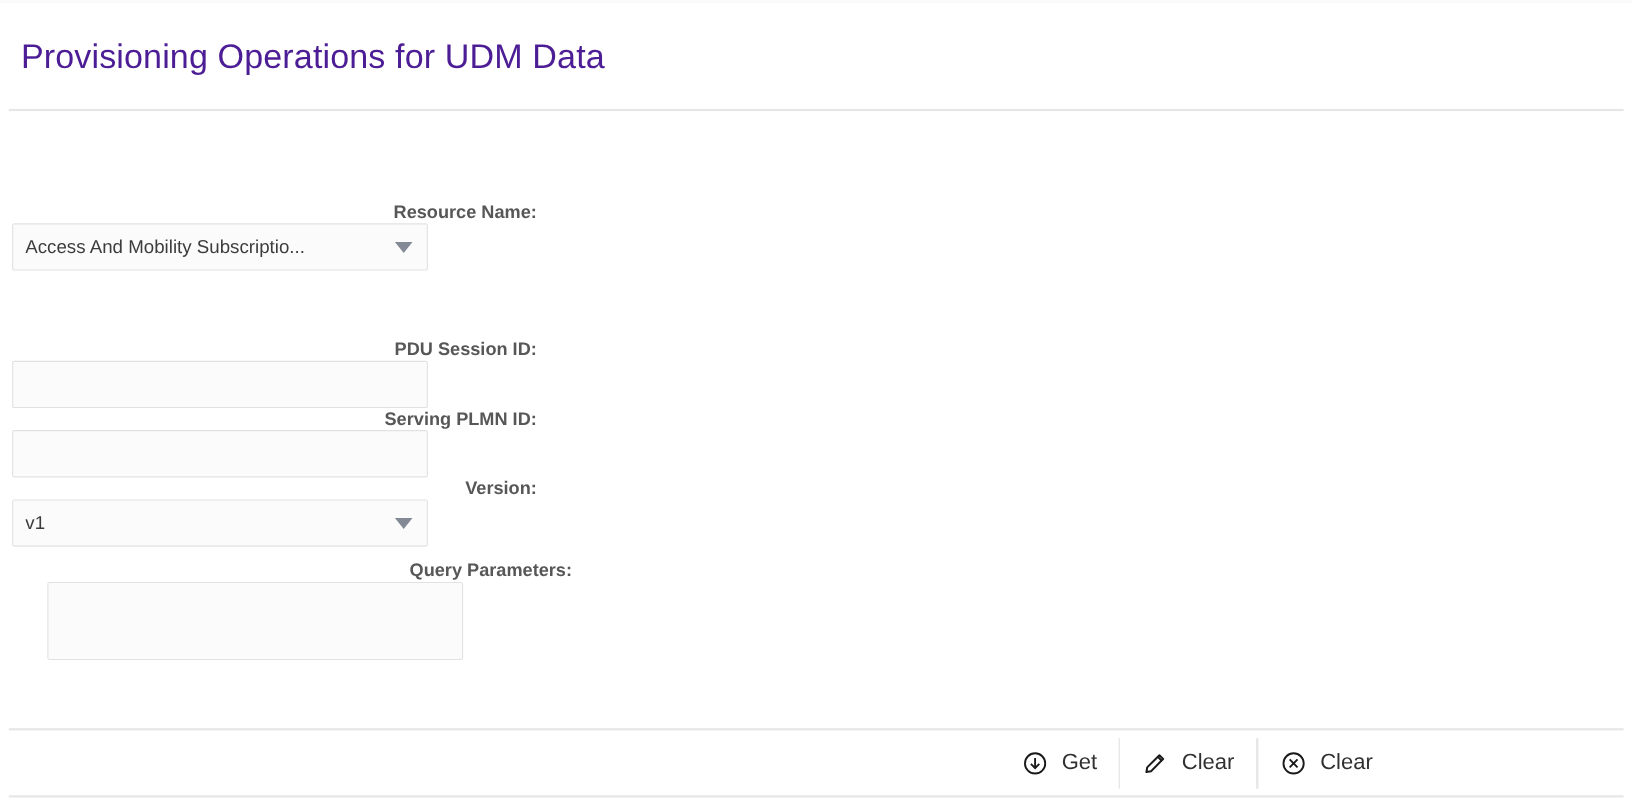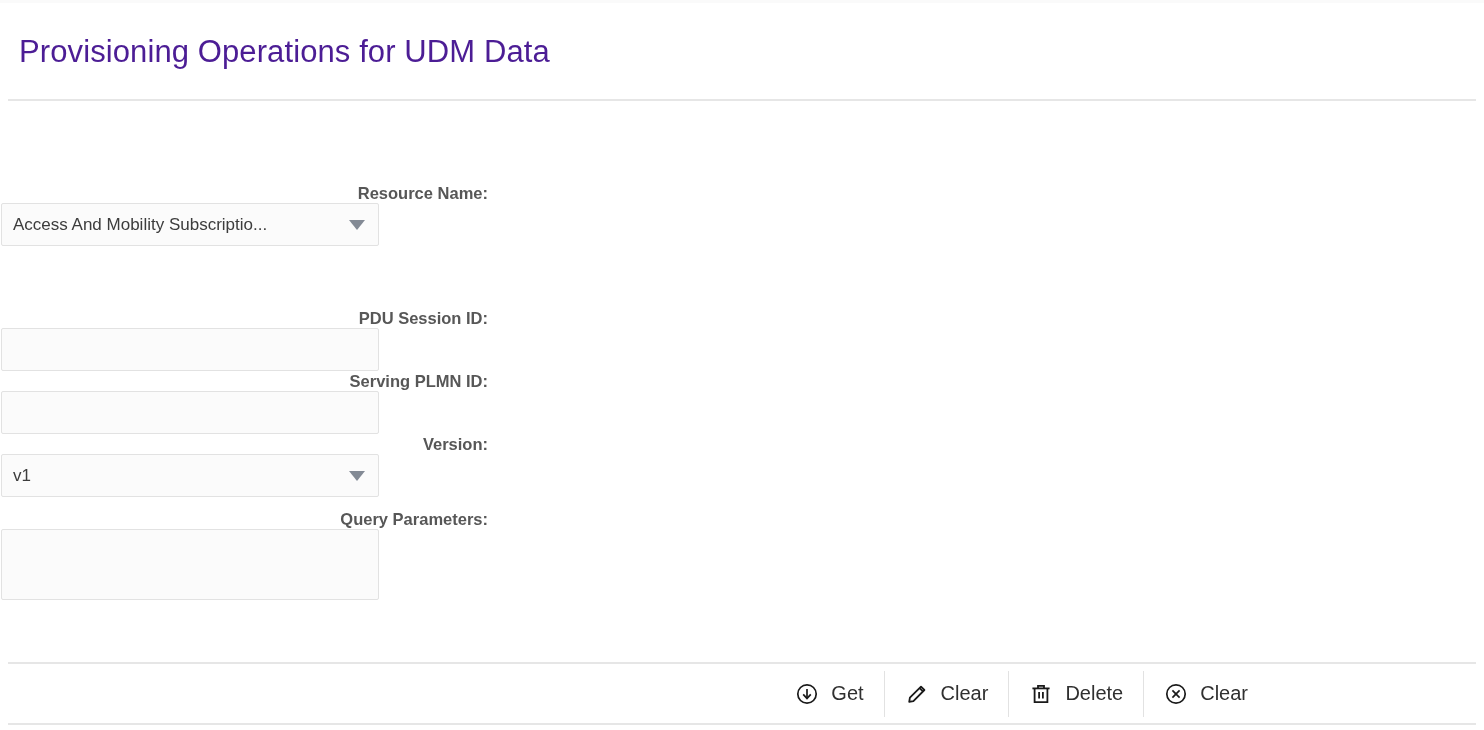--- a/index.html
+++ b/index.html
@@ -73,21 +73,21 @@
     width: 488px;
     text-align: right;
     font-size: 16.5px;
     font-weight: bold;
     color: #575757;
     white-space: nowrap;
     box-sizing: border-box;
     padding-right: 0;
   }
   .field-wrap {
-    margin-left: 1px;
+    margin-left: 11px;
     position: relative;
   }
 
   .text-input,
   .select-box,
   .text-area {
     box-sizing: border-box;
     width: 378px;
     background: #fbfbfb;
     border: 1px solid #e2e2e2;
@@ -132,21 +132,21 @@
     resize: none;
     line-height: 1.3;
   }
 
   
   .row-resource  { top: 85px; }
   .row-ueid      { top: 147px; }
   .row-pdu       { top: 210px; }
   .row-plmn      { top: 273px; }
   .row-version   { top: 336px; }
-  .row-query     { top: 399px; }
+  .row-query     { top: 399px; padding-left: 32px; }
 
   .row-query .field-label { padding-top: 12px; }
 
   
   .footer-divider-top {
     position: absolute;
     top: 662px;
     left: 8px;
     width: 1468px;
     height: 2px;
@@ -275,32 +275,20 @@
       <svg class="icon-svg" width="24" height="24" viewBox="0 0 24 24" fill="none" stroke="#1a1a1a" stroke-width="1.8" stroke-linejoin="round">
         <path d="M4.2 19.8 L4.9 15.6 L16.0 4.6 L19.4 8.0 L8.4 19.1 Z"></path>
         <line x1="14.6" y1="6.1" x2="17.9" y2="9.4"></line>
       </svg>
     </span>
     <span class="action-label">Clear</span>
   </div>
 
   <div class="action-divider"></div>
 
-  <div class="action-btn">
-    <span>
-      <svg class="icon-svg" width="24" height="24" viewBox="0 0 24 24" fill="none" stroke="#1a1a1a" stroke-width="1.8">
-        <line x1="3.4" y1="6.4" x2="20.6" y2="6.4"></line>
-        <path d="M9.0 6.2 V3.8 H15.0 V6.2"></path>
-        <path d="M5.6 6.6 V20.2 H18.4 V6.6"></path>
-        <line x1="10.1" y1="10.0" x2="10.1" y2="16.6"></line>
-        <line x1="13.9" y1="10.0" x2="13.9" y2="16.6"></line>
-      </svg>
-    </span>
-    <span class="action-label">Delete</span>
-  </div>
 
   <div class="action-divider"></div>
 
   <div class="action-btn">
     <span>
       <svg class="icon-svg" width="24" height="24" viewBox="0 0 24 24" fill="none" stroke="#1a1a1a" stroke-width="1.7">
         <circle cx="12" cy="12" r="9.2"></circle>
         <line x1="8.4" y1="8.4" x2="15.6" y2="15.6"></line>
         <line x1="15.6" y1="8.4" x2="8.4" y2="15.6"></line>
       </svg>

